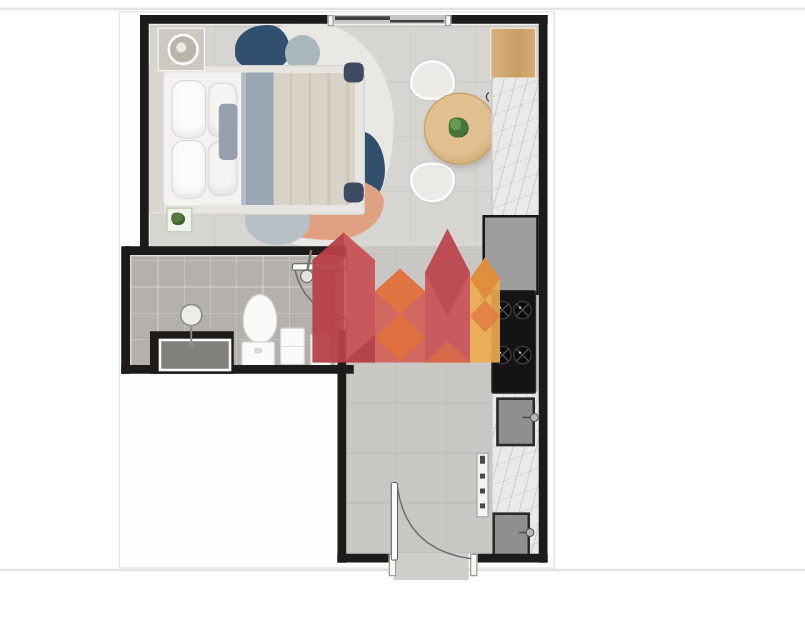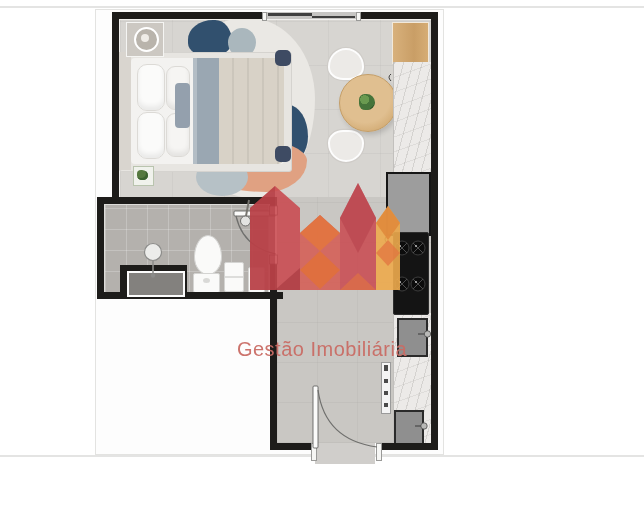--- a/index.html
+++ b/index.html
@@ -192,15 +192,14 @@
       <polygon points="80,37 100,55 80,73 60,55" fill="#e27540" opacity="0.92"></polygon>
       <polygon points="60,92 80,73 100,92 80,111" fill="#e0703a" opacity="0.88"></polygon>
       <polygon points="100,112 100,40 118,5 136,40 136,112" fill="#c8494f" opacity="0.86"></polygon>
       <polygon points="118,5 136,40 118,75 100,40" fill="#b8434d" opacity="0.6"></polygon>
       <polygon points="100,112 118,95 136,112" fill="#e27540" opacity="0.6"></polygon>
       <polygon points="136,112 136,45 148,28 160,45 160,112" fill="#edaa4c" opacity="0.9"></polygon>
       <polygon points="148,28 160,45 148,62 136,45" fill="#e08a3c" opacity="0.9"></polygon>
       <polygon points="136,75 148,62 160,75 148,88" fill="#e27540" opacity="0.75"></polygon>
     </g>
   </svg>
-  <div class="abs" id="wm-tagline">Gestão Imobiliária</div>
 
 </div>
 
 </body></html>

